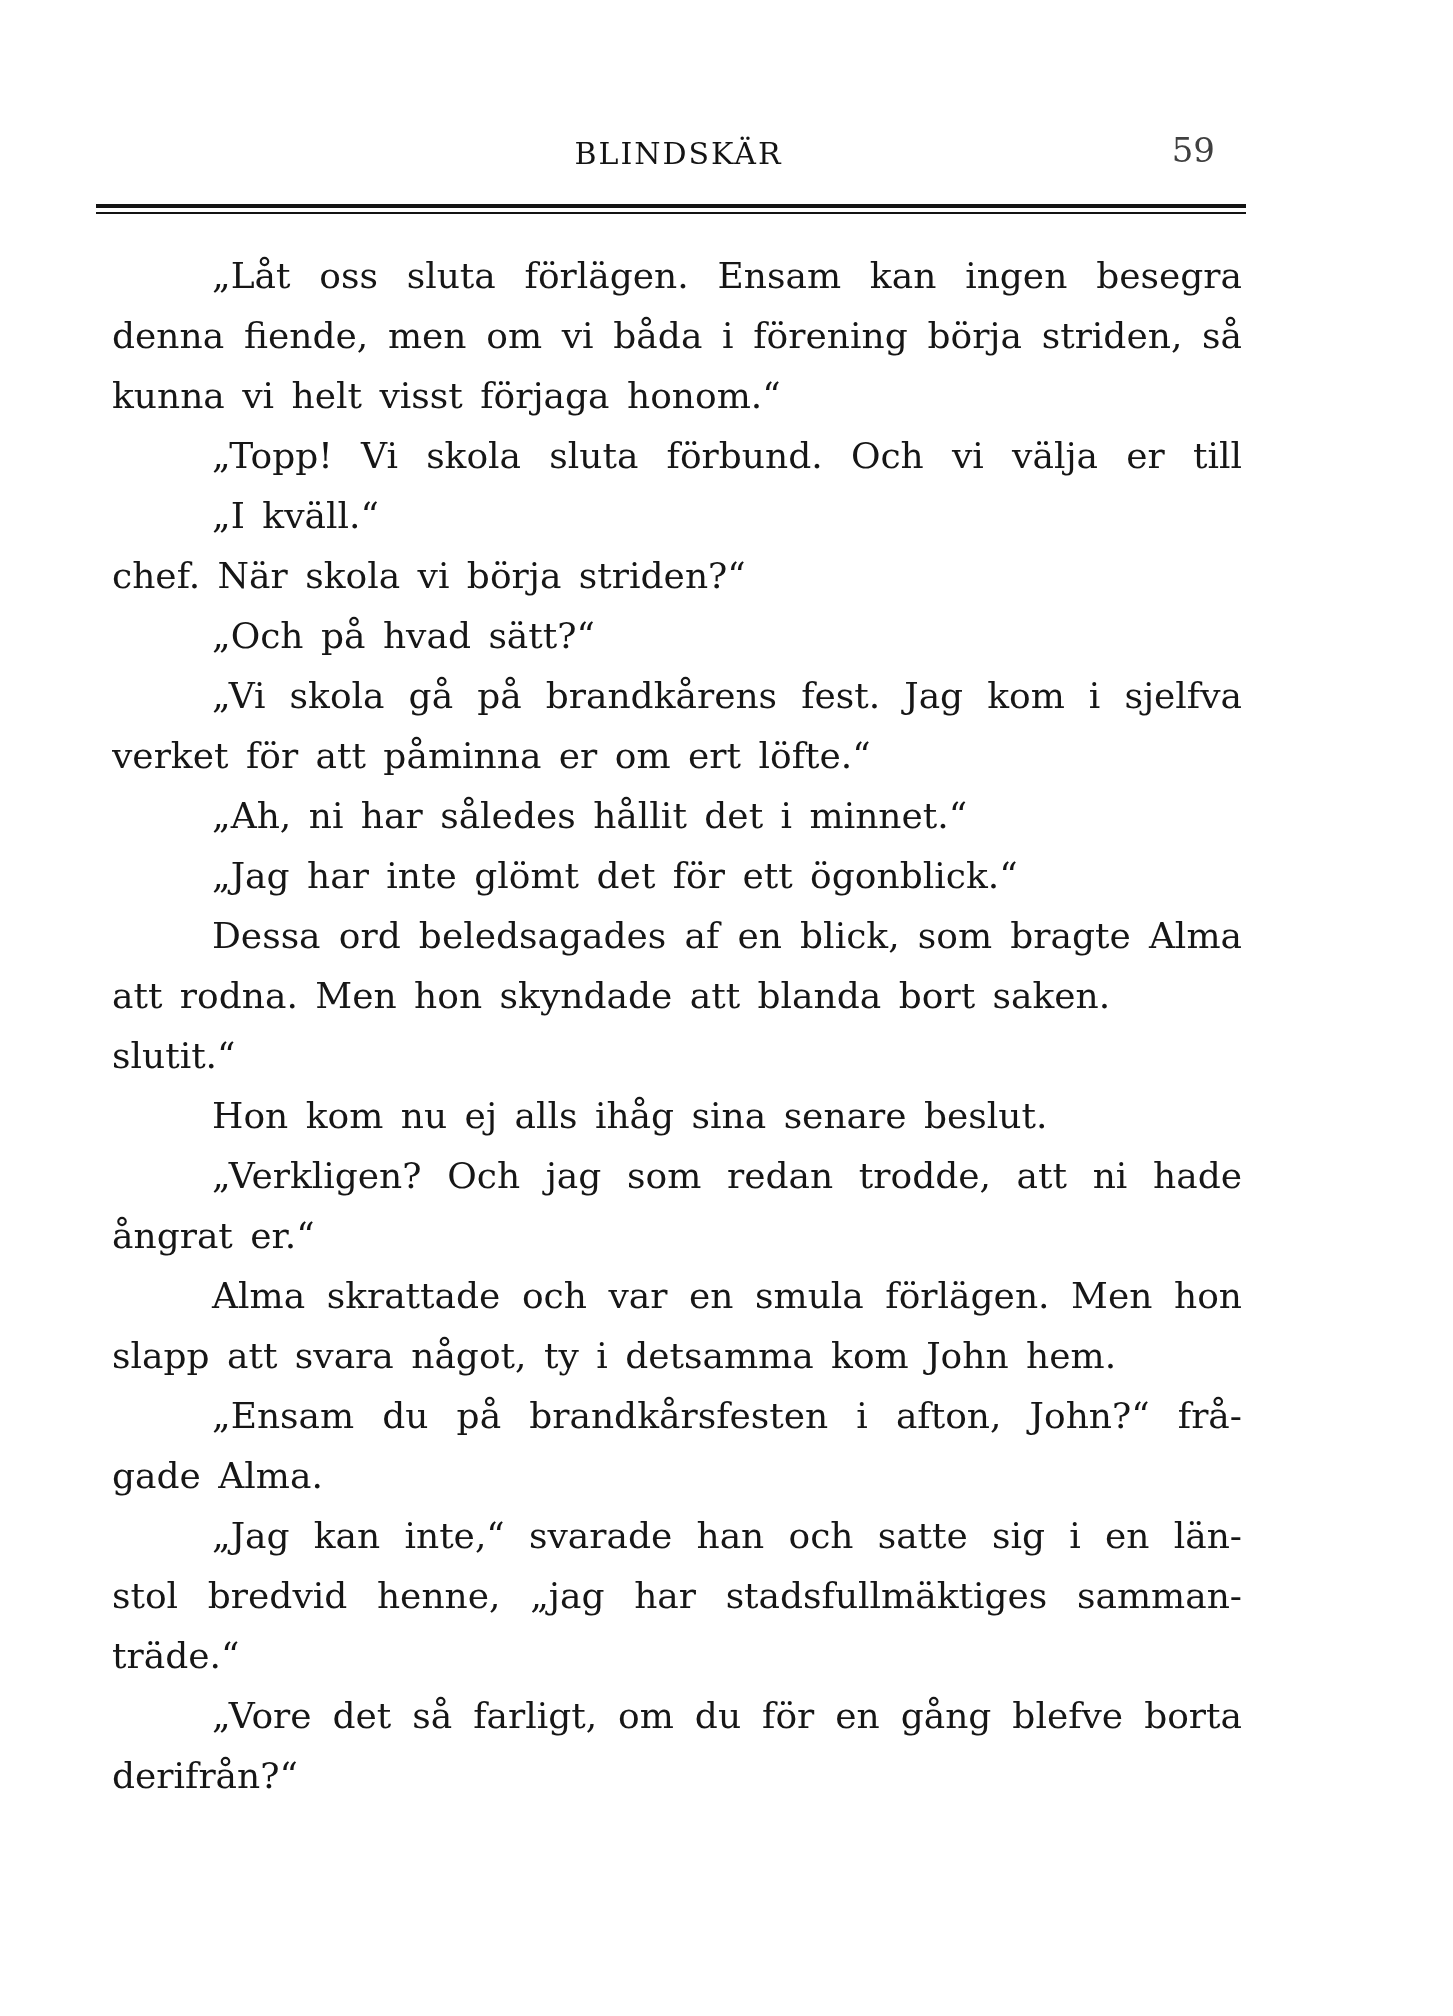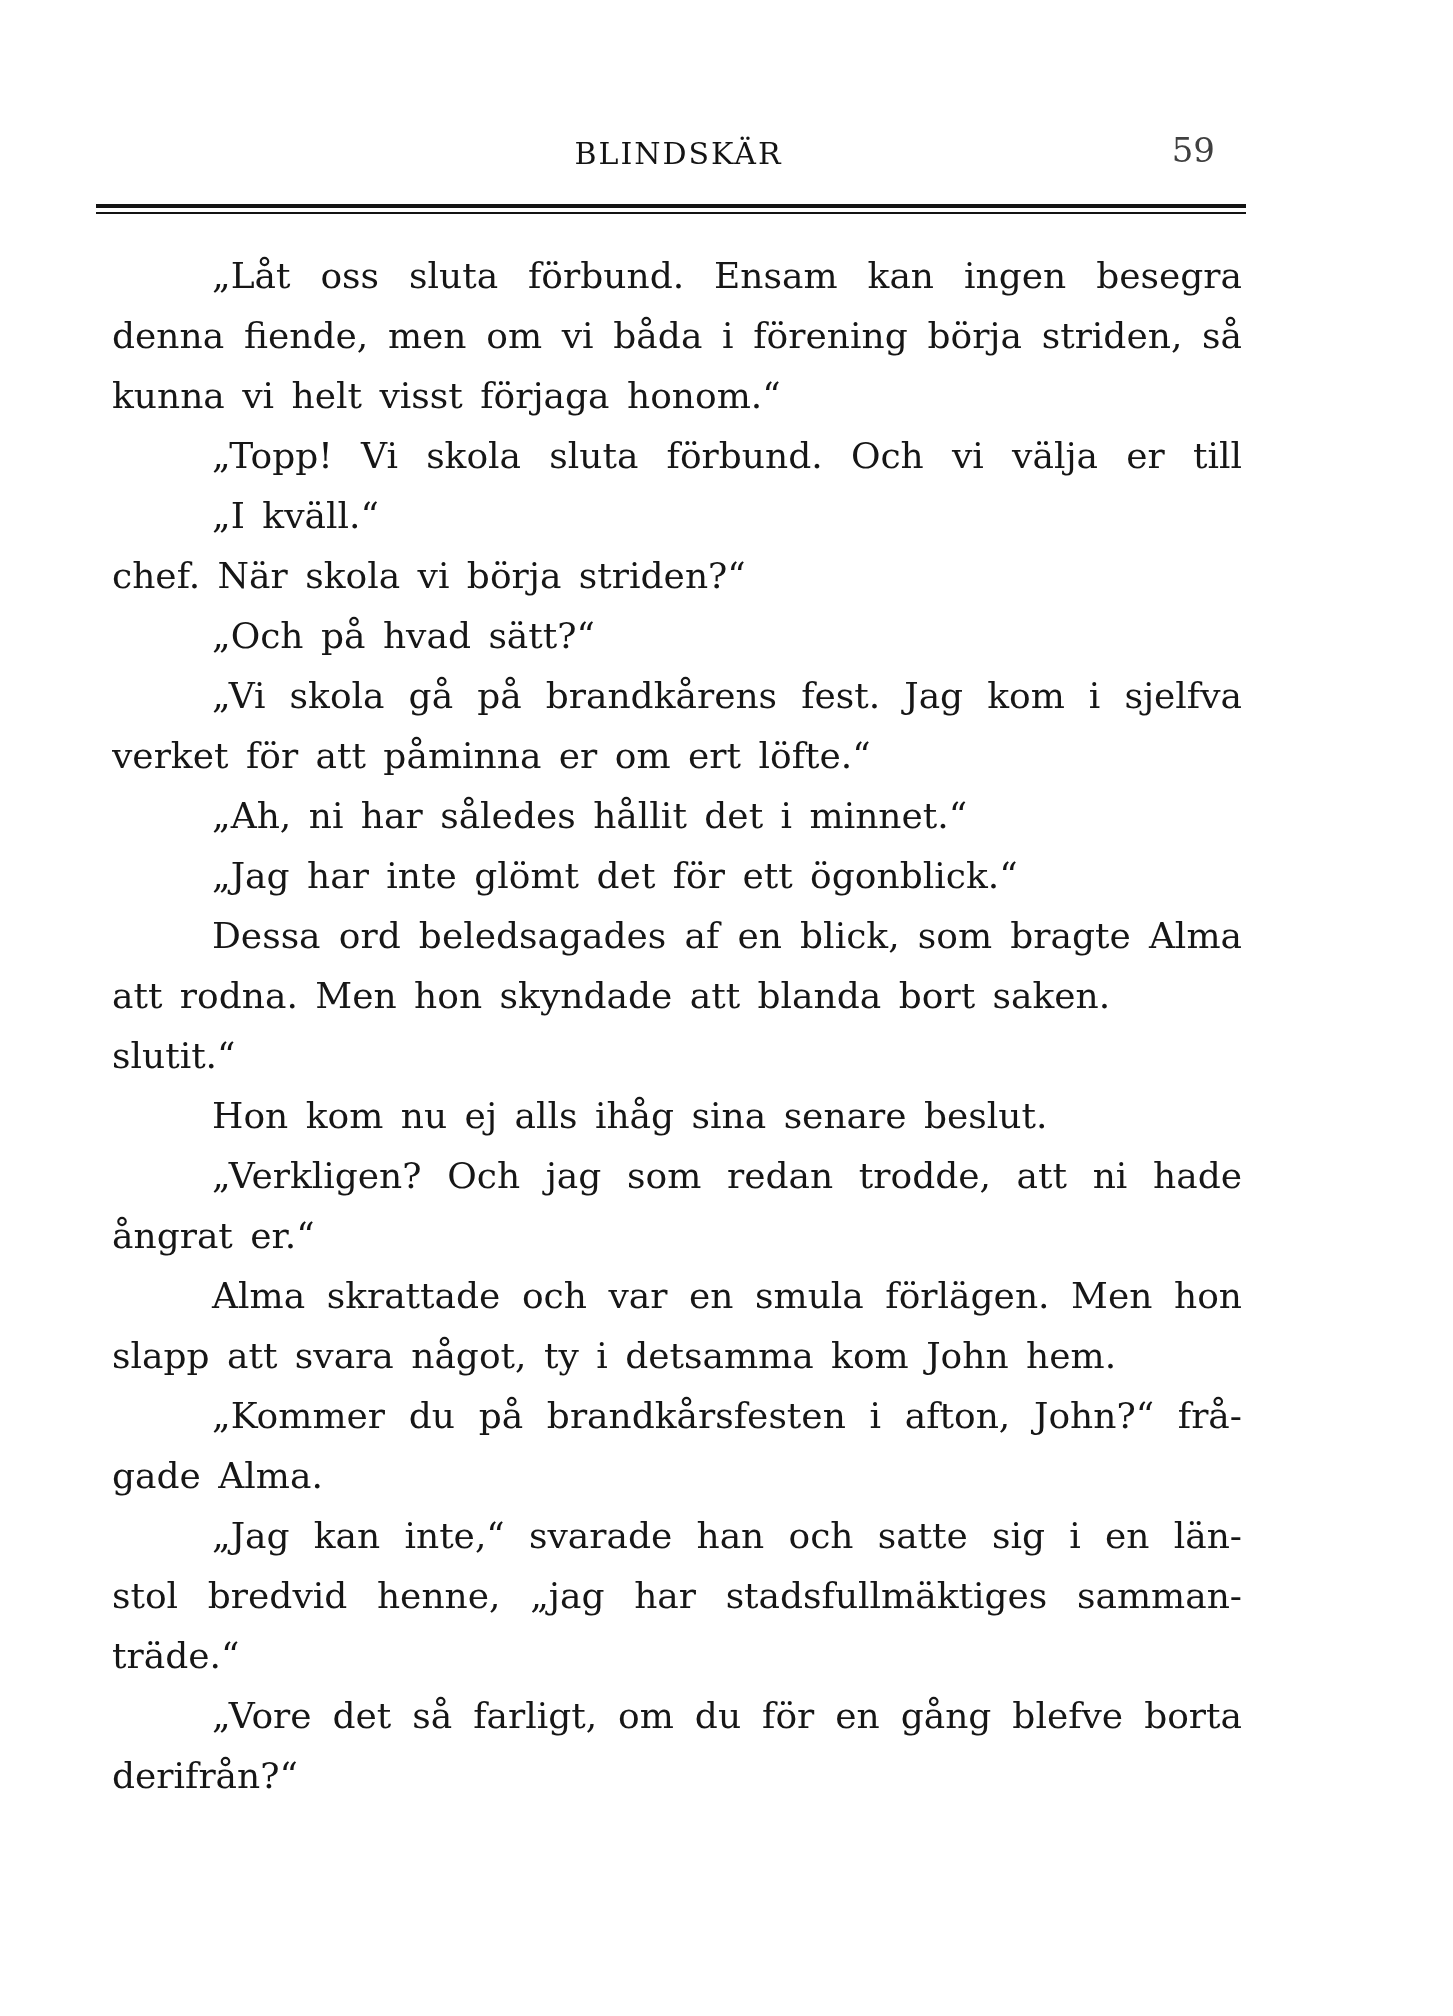--- a/index.html
+++ b/index.html
@@ -76,40 +76,40 @@
 <div class="sheet">
 
   <div class="running-header">
     <div class="running-title">BLINDSKÄR</div>
     <div class="page-number">59</div>
   </div>
 
   <div class="header-rule"></div>
 
   <div class="text-block">
-    <div class="line ind">„Låt oss sluta förbund.  Ensam kan ingen besegra</div>
+    <div class="line ind">„Låt oss sluta förlägen.  Ensam kan ingen besegra</div>
     <div class="line">denna fiende, men om vi båda i förening börja striden, så</div>
     <div class="line end">kunna vi helt visst förjaga honom.“</div>
     <div class="line ind">„Topp!  Vi skola sluta förbund.  Och vi välja er till</div>
     <div class="line ind end">„I kväll.“</div>
     <div class="line end">chef.  När skola vi börja striden?“</div>
     <div class="line ind end">„Och på hvad sätt?“</div>
     <div class="line ind">„Vi skola gå på brandkårens fest.  Jag kom i sjelfva</div>
     <div class="line end">verket för att påminna er om ert löfte.“</div>
     <div class="line ind end">„Ah, ni har således hållit det i minnet.“</div>
     <div class="line ind end">„Jag har inte glömt det för ett ögonblick.“</div>
     <div class="line ind">Dessa ord beledsagades af en blick, som bragte Alma</div>
     <div class="line end">att rodna.  Men hon skyndade att blanda bort saken.</div>
     <div class="line end">slutit.“</div>
     <div class="line ind end">Hon kom nu ej alls ihåg sina senare beslut.</div>
     <div class="line ind">„Verkligen?  Och jag som redan trodde, att ni hade</div>
     <div class="line end">ångrat er.“</div>
     <div class="line ind">Alma skrattade och var en smula förlägen.  Men hon</div>
     <div class="line end">slapp att svara något, ty i detsamma kom John hem.</div>
-    <div class="line ind">„Kommer du på brandkårsfesten i afton, John?“ frå-</div>
+    <div class="line ind">„Ensam du på brandkårsfesten i afton, John?“ frå-</div>
     <div class="line end">gade Alma.</div>
     <div class="line ind">„Jag kan inte,“ svarade han och satte sig i en län-</div>
     <div class="line">stol bredvid henne, „jag har stadsfullmäktiges samman-</div>
     <div class="line end">träde.“</div>
     <div class="line ind">„Vore det så farligt, om du för en gång blefve borta</div>
     <div class="line end">derifrån?“</div>
   </div>
 
 </div>
 

